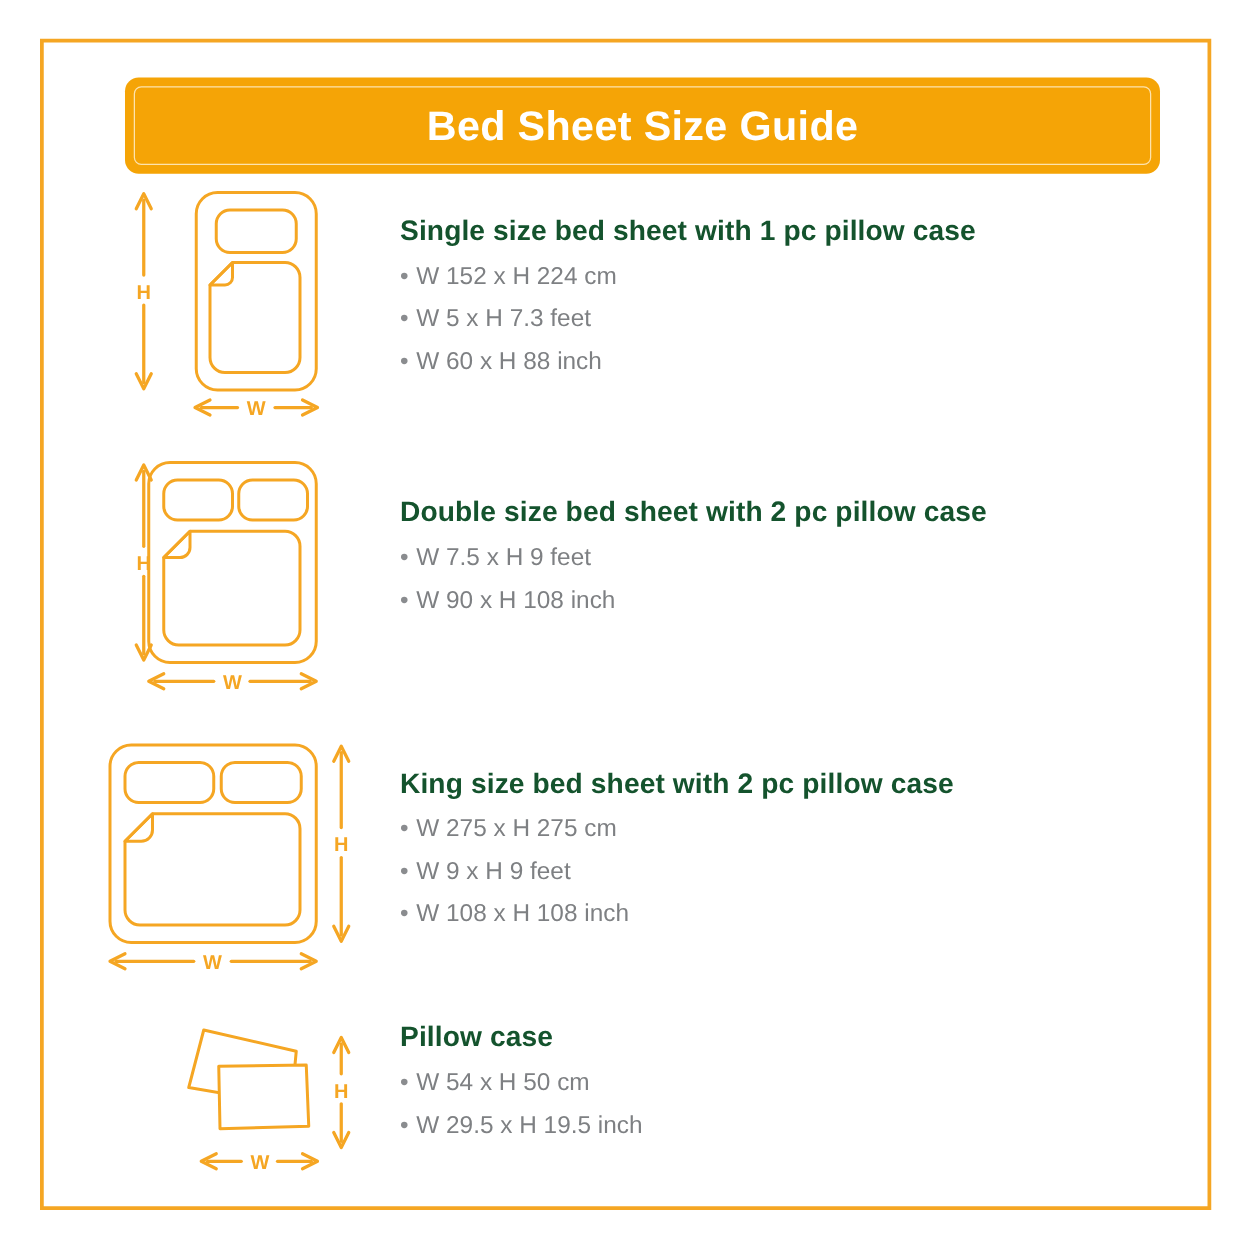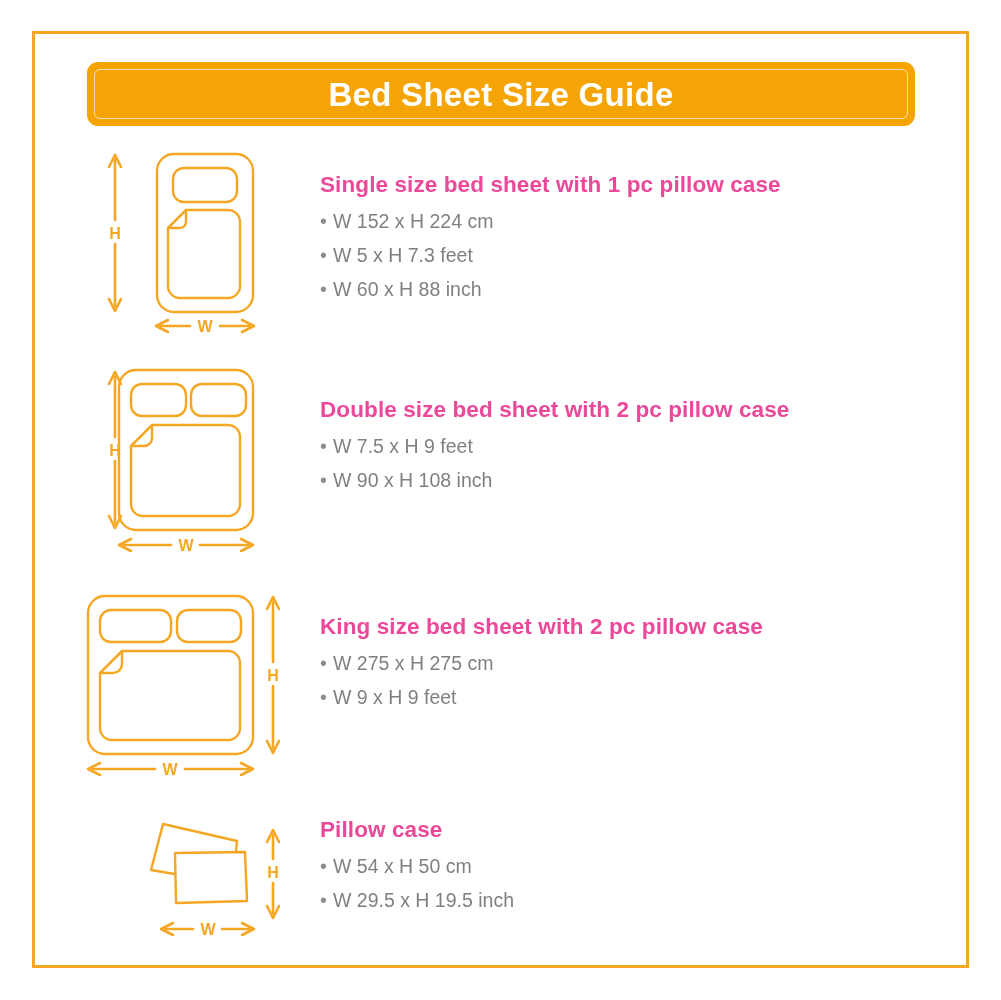--- a/index.html
+++ b/index.html
@@ -25,24 +25,24 @@
     left: 32px;
     top: 31px;
     width: 937px;
     height: 937px;
     border: 3px solid #F5A623;
     box-sizing: border-box;
   }
   
   #title-banner {
     position: absolute;
-    left: 87px;
+    left: 100px;
     top: 62px;
     width: 828px;
-    height: 64px;
+    height: 77px;
     background: #F5A406;
     border-radius: 11px;
     box-sizing: border-box;
   }
   #title-banner-inner {
     position: absolute;
     left: 7px;
     top: 7px;
     right: 7px;
     bottom: 7px;
@@ -77,21 +77,21 @@
   .diagram-cell svg {
     position: absolute;
     display: block;
   }
   .text-cell {
     position: absolute;
     left: 320px;
     width: 640px;
   }
   .sec-heading {
-    color: #ec4899;
+    color: #14532d;
     font-size: 22.5px;
     font-weight: bold;
     letter-spacing: 0.1px;
     margin: 0 0 4px 0;
     line-height: 1.35;
     white-space: nowrap;
   }
   .bullets {
     list-style: none;
     margin: 0;
@@ -231,20 +231,21 @@
           <path d="M241,175 L253,181 L241,187" stroke-linejoin="round"></path>
         </g>
         <text x="170" y="187" text-anchor="middle" font-family="Liberation Sans, sans-serif" font-size="16" font-weight="bold" fill="#F5A623">W</text>
       </svg>
     </div>
     <div class="text-cell" style="top:24px;">
       <div class="sec-heading">King size bed sheet with 2 pc pillow case</div>
       <ul class="bullets">
         <li><span class="dot">•</span><span>W 275 x H 275 cm</span></li>
         <li><span class="dot">•</span><span>W 9 x H 9 feet</span></li>
+        <li><span class="dot">•</span><span>W 108 x H 108 inch</span></li>
       </ul>
     </div>
   </div>
 
   <div class="row" style="top:805px;height:150px;">
     <div class="diagram-cell">
       <svg width="300" height="150" viewBox="0 0 300 150">
         <g fill="#ffffff" stroke="#F5A623" stroke-width="2.4" stroke-linecap="round" stroke-linejoin="round">
 
           <path d="M163,19 L237,36 L233,79 L151,65 Z"></path>

